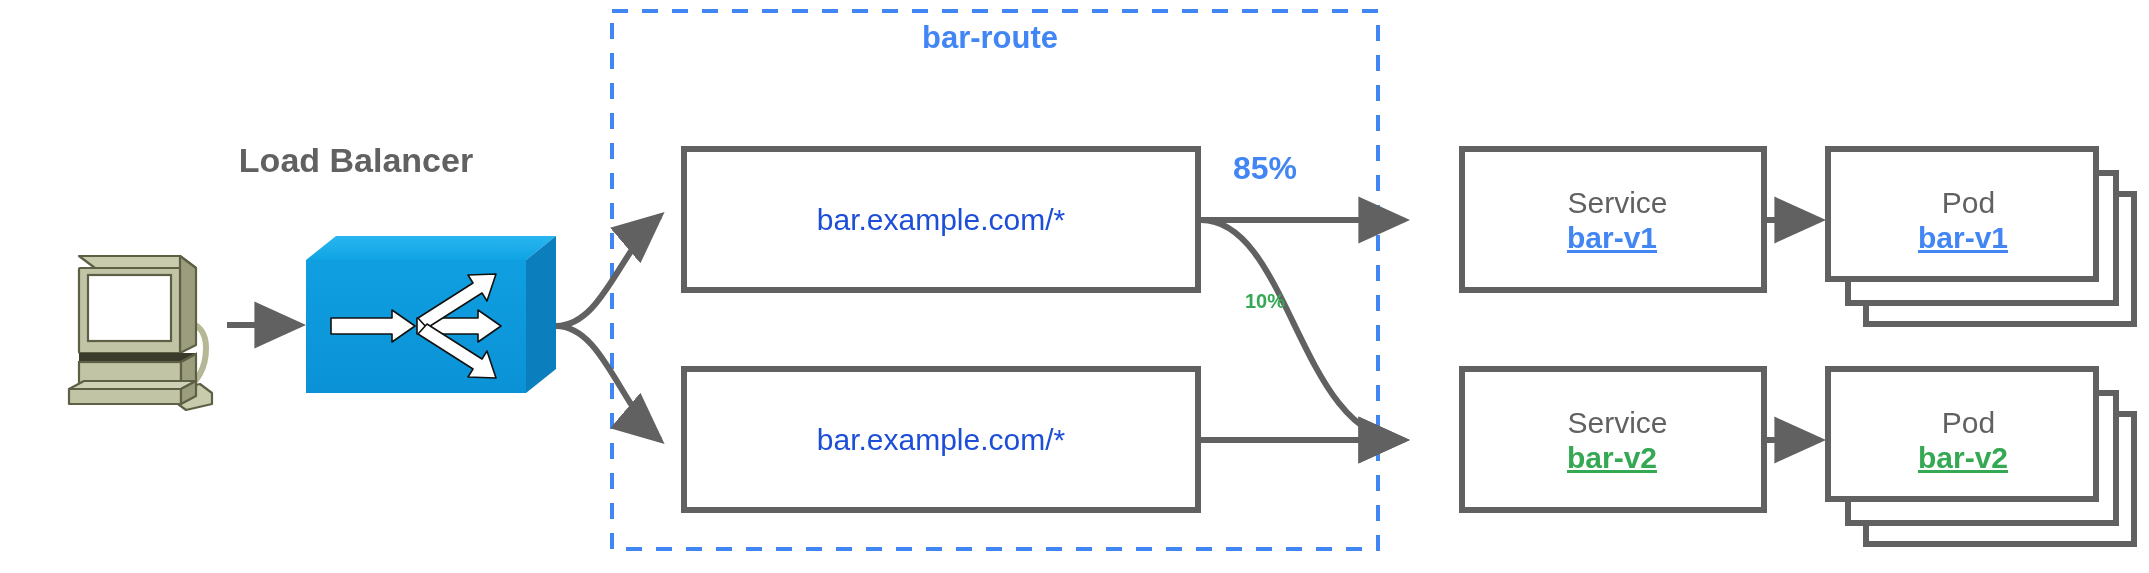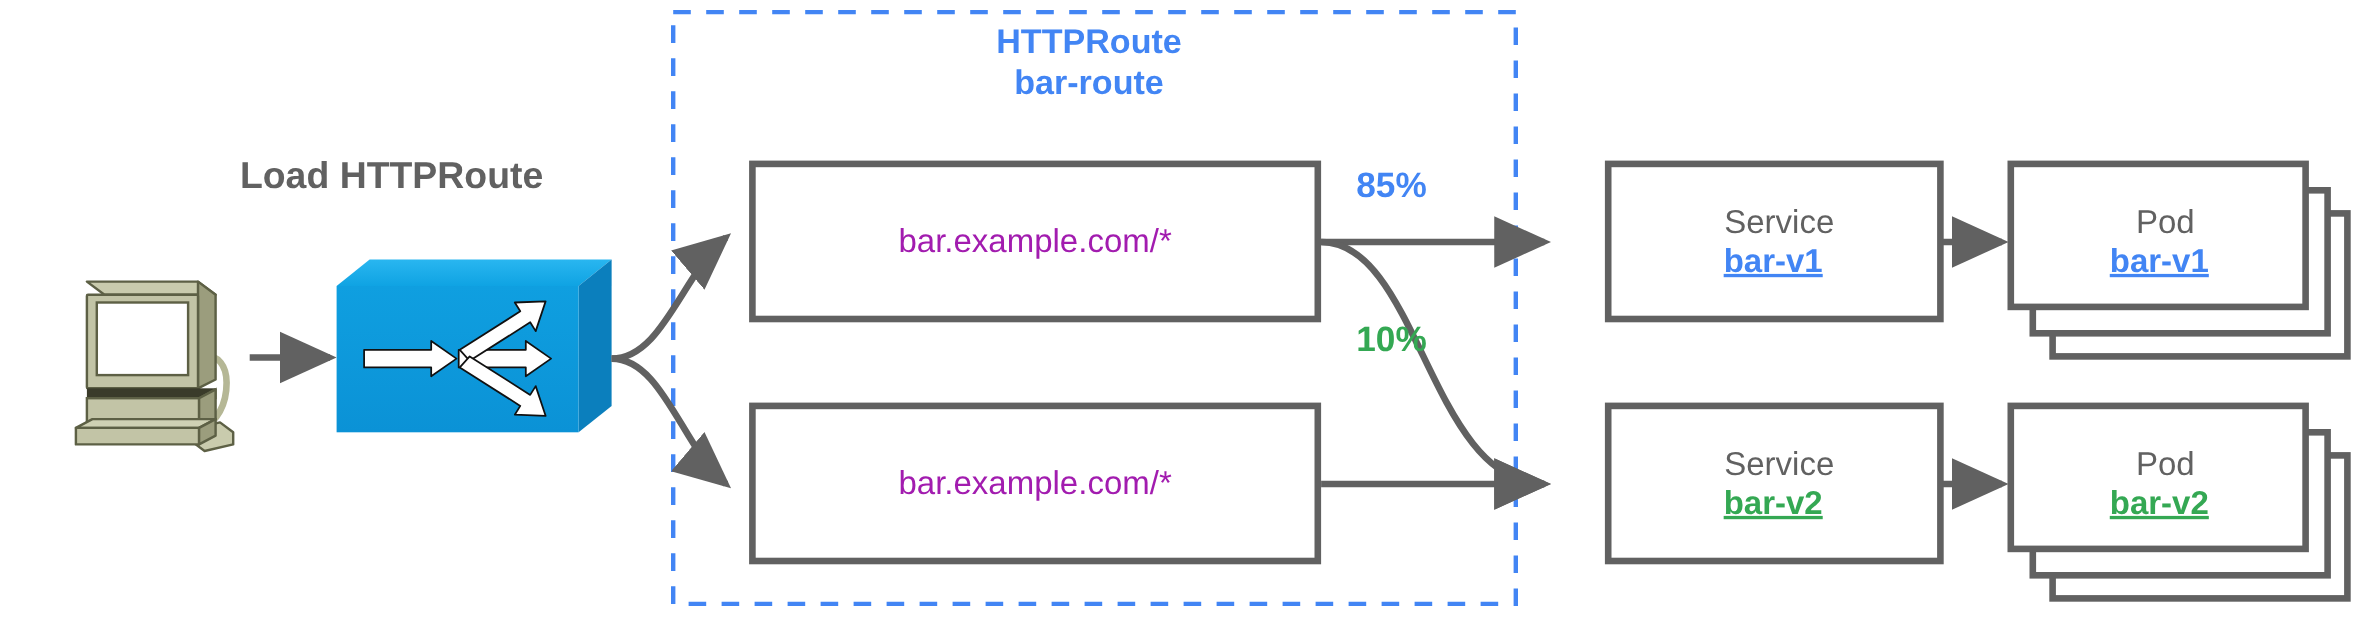--- a/index.html
+++ b/index.html
@@ -27,37 +27,37 @@
   .lbl {
     position: absolute;
     text-align: center;
     line-height: 1.18;
     white-space: nowrap;
     font-family: "Liberation Sans", sans-serif;
   }
   .lbl-grey      { color: #616161; font-weight: bold; }
   .lbl-blue      { color: #4285f4; font-weight: bold; }
   .lbl-green     { color: #34a853; font-weight: bold; }
-  .lbl-grey-reg  { color: #a21caf; font-weight: normal; }
+  .lbl-grey-reg  { color: #1d4ed8; font-weight: normal; }
 
   #load-balancer-label { left: 196px; top: 140px; width: 320px; font-size: 34px; }
   #httproute-title     { left: 780px; top: 20px;  width: 420px; font-size: 31px; }
 
   .route-box-text {
     display: flex;
     flex-direction: column;
     justify-content: center;
     align-items: center;
     height: 100%;
   }
   #route-box-1-text { left: 685px; top: 150px; width: 512px; height: 140px; font-size: 30px; }
   #route-box-2-text { left: 685px; top: 370px; width: 512px; height: 140px; font-size: 30px; }
 
   #pct-90 { left: 1205px; top: 150px; width: 120px; font-size: 32px; }
-  #pct-10 { left: 1205px; top: 290px; width: 120px; font-size: 32px; }
+  #pct-10 { left: 1205px; top: 290px; width: 120px; font-size: 20px; }
 
   #service-1-text { left: 1462px; top: 150px; width: 300px; height: 140px; font-size: 30px; }
   #service-2-text { left: 1462px; top: 370px; width: 300px; height: 140px; font-size: 30px; }
   #pod-1-text     { left: 1828px; top: 150px; width: 270px; height: 140px; font-size: 30px; }
   #pod-2-text     { left: 1828px; top: 370px; width: 270px; height: 140px; font-size: 30px; }
 
   .stack-line1 { color: #616161; font-weight: normal; margin-left: 11px; }
   .stack-line2 { font-weight: bold; text-decoration: underline; }
 </style>
 </head>
@@ -159,24 +159,23 @@
       <rect x="1848" y="173" width="268" height="130" fill="#ffffff" stroke="#616161" stroke-width="6"></rect>
       <rect x="1828" y="149" width="268" height="130" fill="#ffffff" stroke="#616161" stroke-width="6"></rect>
     </g>
     <g>
       <rect x="1866" y="414" width="268" height="130" fill="#ffffff" stroke="#616161" stroke-width="6"></rect>
       <rect x="1848" y="393" width="268" height="130" fill="#ffffff" stroke="#616161" stroke-width="6"></rect>
       <rect x="1828" y="369" width="268" height="130" fill="#ffffff" stroke="#616161" stroke-width="6"></rect>
     </g>
   </svg>
 
-  <div class="lbl lbl-grey" id="load-balancer-label">Load HTTPRoute</div>
+  <div class="lbl lbl-grey" id="load-balancer-label">Load Balancer</div>
 
   <div class="lbl lbl-blue" id="httproute-title">
-    <div>HTTPRoute</div>
     <div>bar-route</div>
   </div>
 
   <div class="lbl route-box-text" id="route-box-1-text">
     <div class="lbl-grey-reg">bar.example.com/*</div>
   </div>
 
   <div class="lbl route-box-text" id="route-box-2-text">
     <div class="lbl-grey-reg">bar.example.com/*</div>
   </div>

